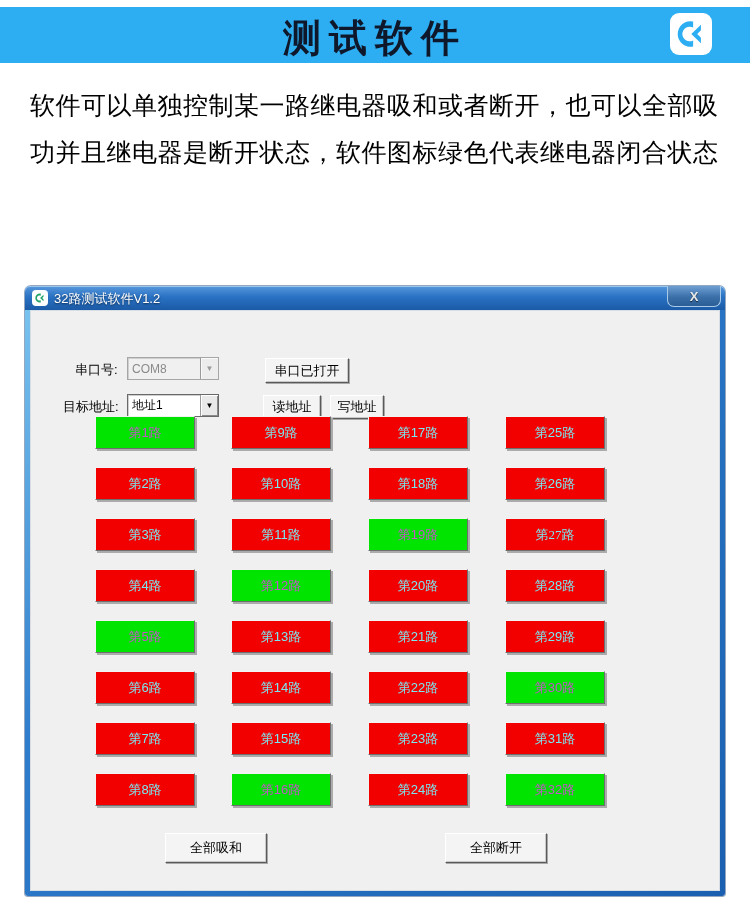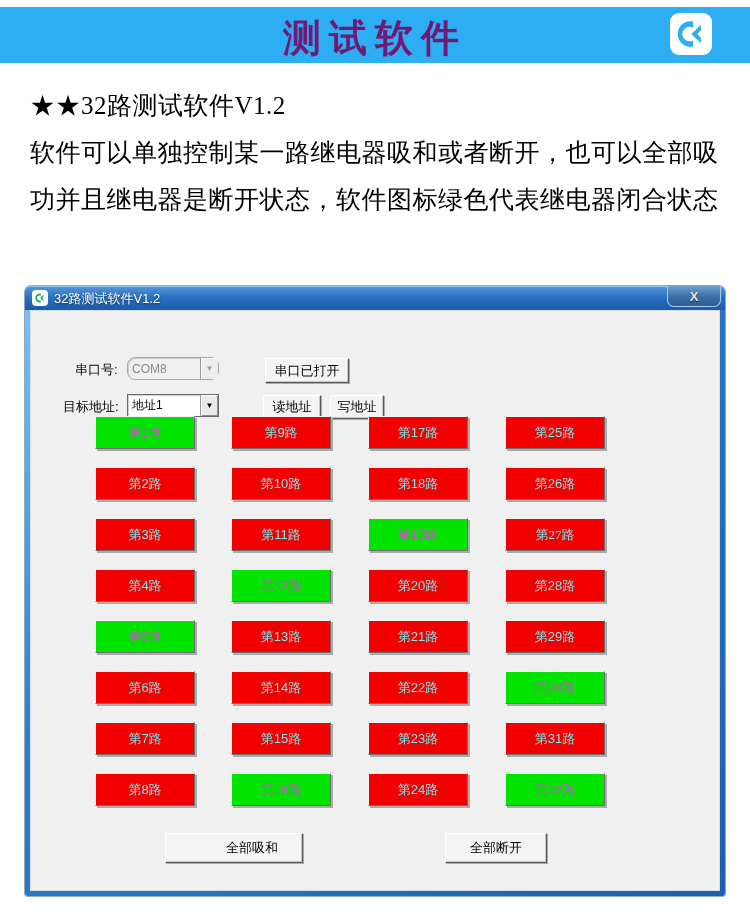--- a/index.html
+++ b/index.html
@@ -8,21 +8,21 @@
     font-family:"Liberation Sans","DejaVu Sans",sans-serif;overflow:hidden;
   }
 
   
   .banner{
     position:absolute;left:0;top:7px;width:750px;height:56px;
     background:var(--banner-bg,#2EAEF2);
   }
   .banner-title{
     position:absolute;left:0;right:0;top:6px;text-align:center;
-    color:#701a75;font-family:"DejaVu Serif","Liberation Serif",serif;
+    color:#0f172a;font-family:"DejaVu Serif","Liberation Serif",serif;
     font-weight:bold;font-size:38px;letter-spacing:8px;
   }
   .banner-logo{
     position:absolute;right:38px;top:6px;width:42px;height:42px;
     background:#fff;border-radius:9px;display:flex;align-items:center;justify-content:center;
   }
 
   
   .intro{
     position:absolute;left:30px;top:82px;width:700px;
@@ -73,21 +73,21 @@
     position:absolute;width:90px;height:21px;background:#fff;
     border:1px solid #696969;box-shadow:inset 1px 1px 0 #cfcfcf;
     font-size:12px;display:flex;align-items:center;
   }
   .combo .val{flex:1;padding-left:4px;white-space:nowrap;overflow:hidden;}
   .combo .arrow{
     width:17px;height:100%;display:flex;align-items:center;justify-content:center;
     font-size:8px;background:#E9E9E9;border-left:1px solid #9a9a9a;
     box-shadow:inset 1px 1px 0 #fff, inset -1px -1px 0 #8a8a8a;
   }
-  .combo.disabled{background:#F0F0F0;border-color:#A6A6A6;border-radius:8px;}
+  .combo.disabled{background:#F0F0F0;border-color:#A6A6A6;}
   .combo.disabled .val{color:#8a8a8a;}
   .combo.disabled .arrow{color:#9a9a9a;background:#EDEDED;box-shadow:inset 1px 1px 0 #fafafa;}
   .combo.enabled .arrow{color:#000;}
 
   .btn95{
     position:absolute;background:#F4F4F4;color:#000;font-size:13px;
     font-family:"Liberation Sans","DejaVu Sans",sans-serif;
     border:1px solid;border-color:#FFFFFF #5A5A5A #5A5A5A #FFFFFF;
     box-shadow:1px 1px 0 #A8A8A8, inset -1px -1px 0 #C9C9C9;
     display:flex;align-items:center;justify-content:center;cursor:pointer;white-space:nowrap;
@@ -110,21 +110,20 @@
   <div class="banner-title">测试软件</div>
   <div class="banner-logo">
     <svg width="34" height="34" viewBox="0 0 24 24" aria-hidden="true">
       <path d="M13.5 3.2 A 9 9 0 1 0 13.5 20.8 L 13.5 16.6 A 5.2 5.2 0 1 1 13.5 7.4 Z" fill="#2EAEF2"></path>
       <path d="M12.2 12 L 19 5.4 L 19 9.4 L 16.4 12 L 19 14.6 L 19 18.6 Z" fill="#2EAEF2"></path>
     </svg>
   </div>
 </div>
 
 <div class="intro">
-  <div>★★32路测试软件V1.2</div>
   <div>软件可以单独控制某一路继电器吸和或者断开，也可以全部吸</div>
   <div>功并且继电器是断开状态，软件图标绿色代表继电器闭合状态</div>
 </div>
 
 <div class="appwin">
 
   <div class="titlebar">
     <div class="win-icon">
       <svg width="12" height="12" viewBox="0 0 24 24" aria-hidden="true">
         <path d="M13.5 3.2 A 9 9 0 1 0 13.5 20.8 L 13.5 16.6 A 5.2 5.2 0 1 1 13.5 7.4 Z" fill="#21A366"></path>
@@ -182,16 +181,16 @@
         <div class="ch-btn off" style="left: 475px; top: 106px;">第25路</div>
         <div class="ch-btn off" style="left: 475px; top: 157px;">第26路</div>
         <div class="ch-btn off" style="left: 475px; top: 208px; font-family: Liberation Serif, serif;">第27路</div>
         <div class="ch-btn off" style="left: 475px; top: 259px;">第28路</div>
         <div class="ch-btn off" style="left: 475px; top: 310px;">第29路</div>
         <div class="ch-btn on" style="left: 475px; top: 361px;">第30路</div>
         <div class="ch-btn off" style="left: 475px; top: 412px;">第31路</div>
         <div class="ch-btn on" style="left: 475px; top: 463px;">第32路</div>
       </div>
 
-    <div class="btn95" style="left:135px;top:523px;width:100px;height:28px;padding-left:36px;">全部吸和</div>
+    <div class="btn95" style="left:135px;top:523px;width:100px;height:28px;">全部吸和</div>
     <div class="btn95" style="left:415px;top:523px;width:100px;height:28px;">全部断开</div>
   </div>
 </div>
 
 </body></html>

